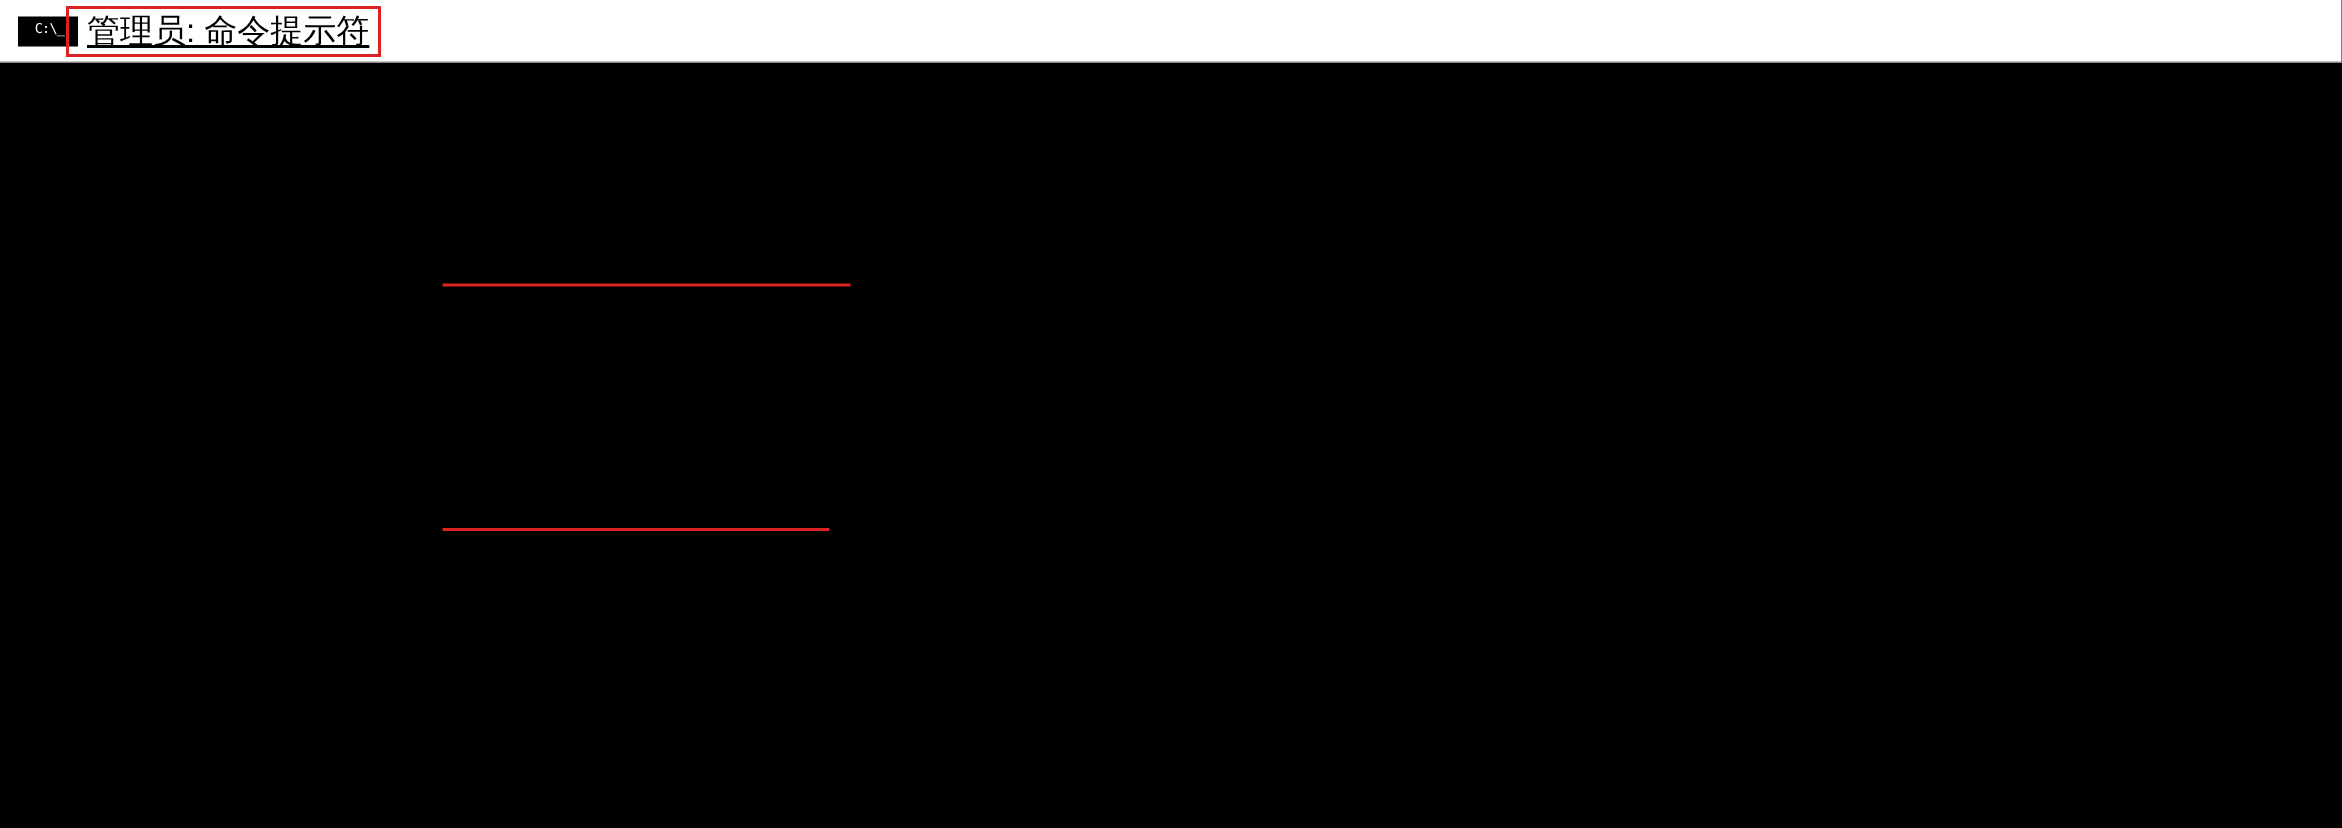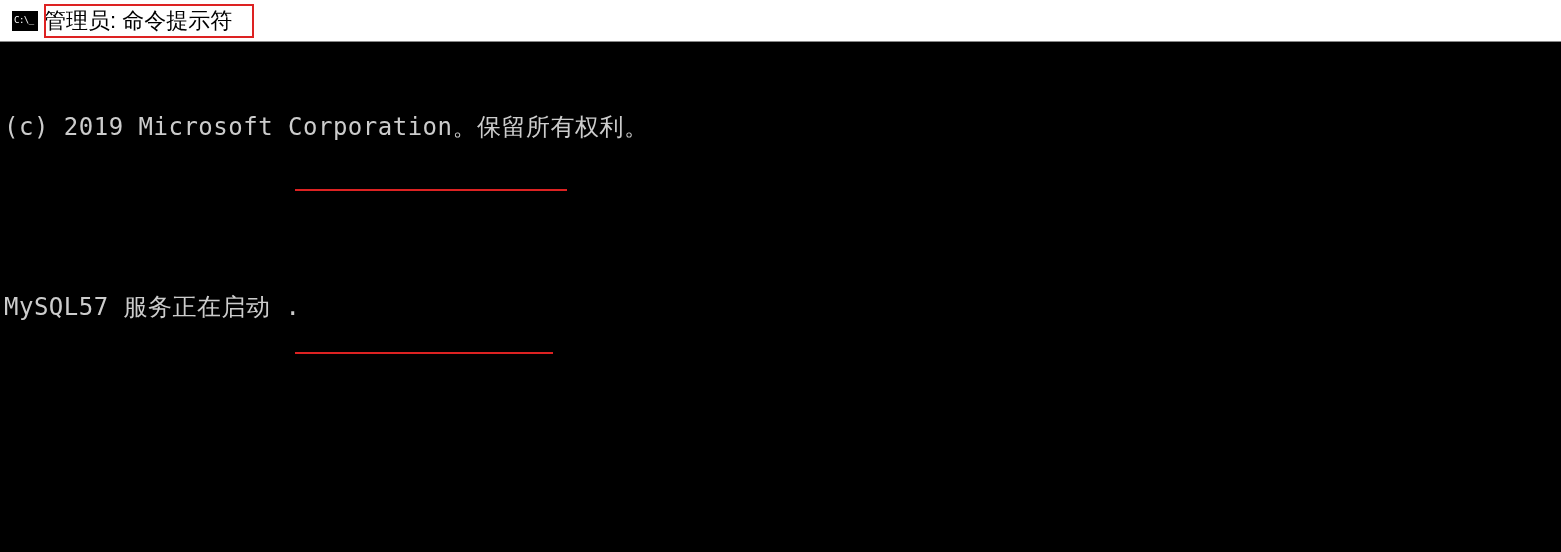--- a/index.html
+++ b/index.html
@@ -17,41 +17,42 @@
     .titlebar {
       background: #fff;
       height: 42px;
       display: flex;
       align-items: center;
       padding-left: 12px;
       border-bottom: 1px solid #888;
       position: relative;
     }
     .app-icon {
-      width: 26px;
+      width: 40px;
       height: 20px;
       background: #000;
       margin-right: 6px;
       position: relative;
       display: inline-flex;
       align-items: center;
-      justify-content: flex-start;
+      justify-content: center;
       padding-left: 2px;
     }
     .app-icon span {
       color: #fff;
       font-size: 9px;
       font-family: monospace;
       line-height: 1;
       letter-spacing: -0.5px;
     }
     .title-text {
       font-size: 22px;
       color: #000;
       font-family: 'Microsoft YaHei', 'SimSun', sans-serif;
+      text-decoration: underline;
     }
     .title-highlight {
       position: absolute;
       border: 2px solid #d22;
       top: 4px;
       left: 44px;
       width: 210px;
       height: 34px;
       pointer-events: none;
     }
@@ -92,23 +93,21 @@
 
 <div class="titlebar">
   <div class="app-icon">
     <span>C:\_</span>
   </div>
   <span class="title-text">管理员: 命令提示符</span>
   <div class="title-highlight"></div>
 </div>
 
 <div class="terminal">
-  <span class="line">(c) 2019 Microsoft Corporation。保留所有权利。</span>
   <span class="line"></span>
-  <span class="line">MySQL57 服务正在启动 .</span>
   
   
   
   
   
   
   
   
   
 

